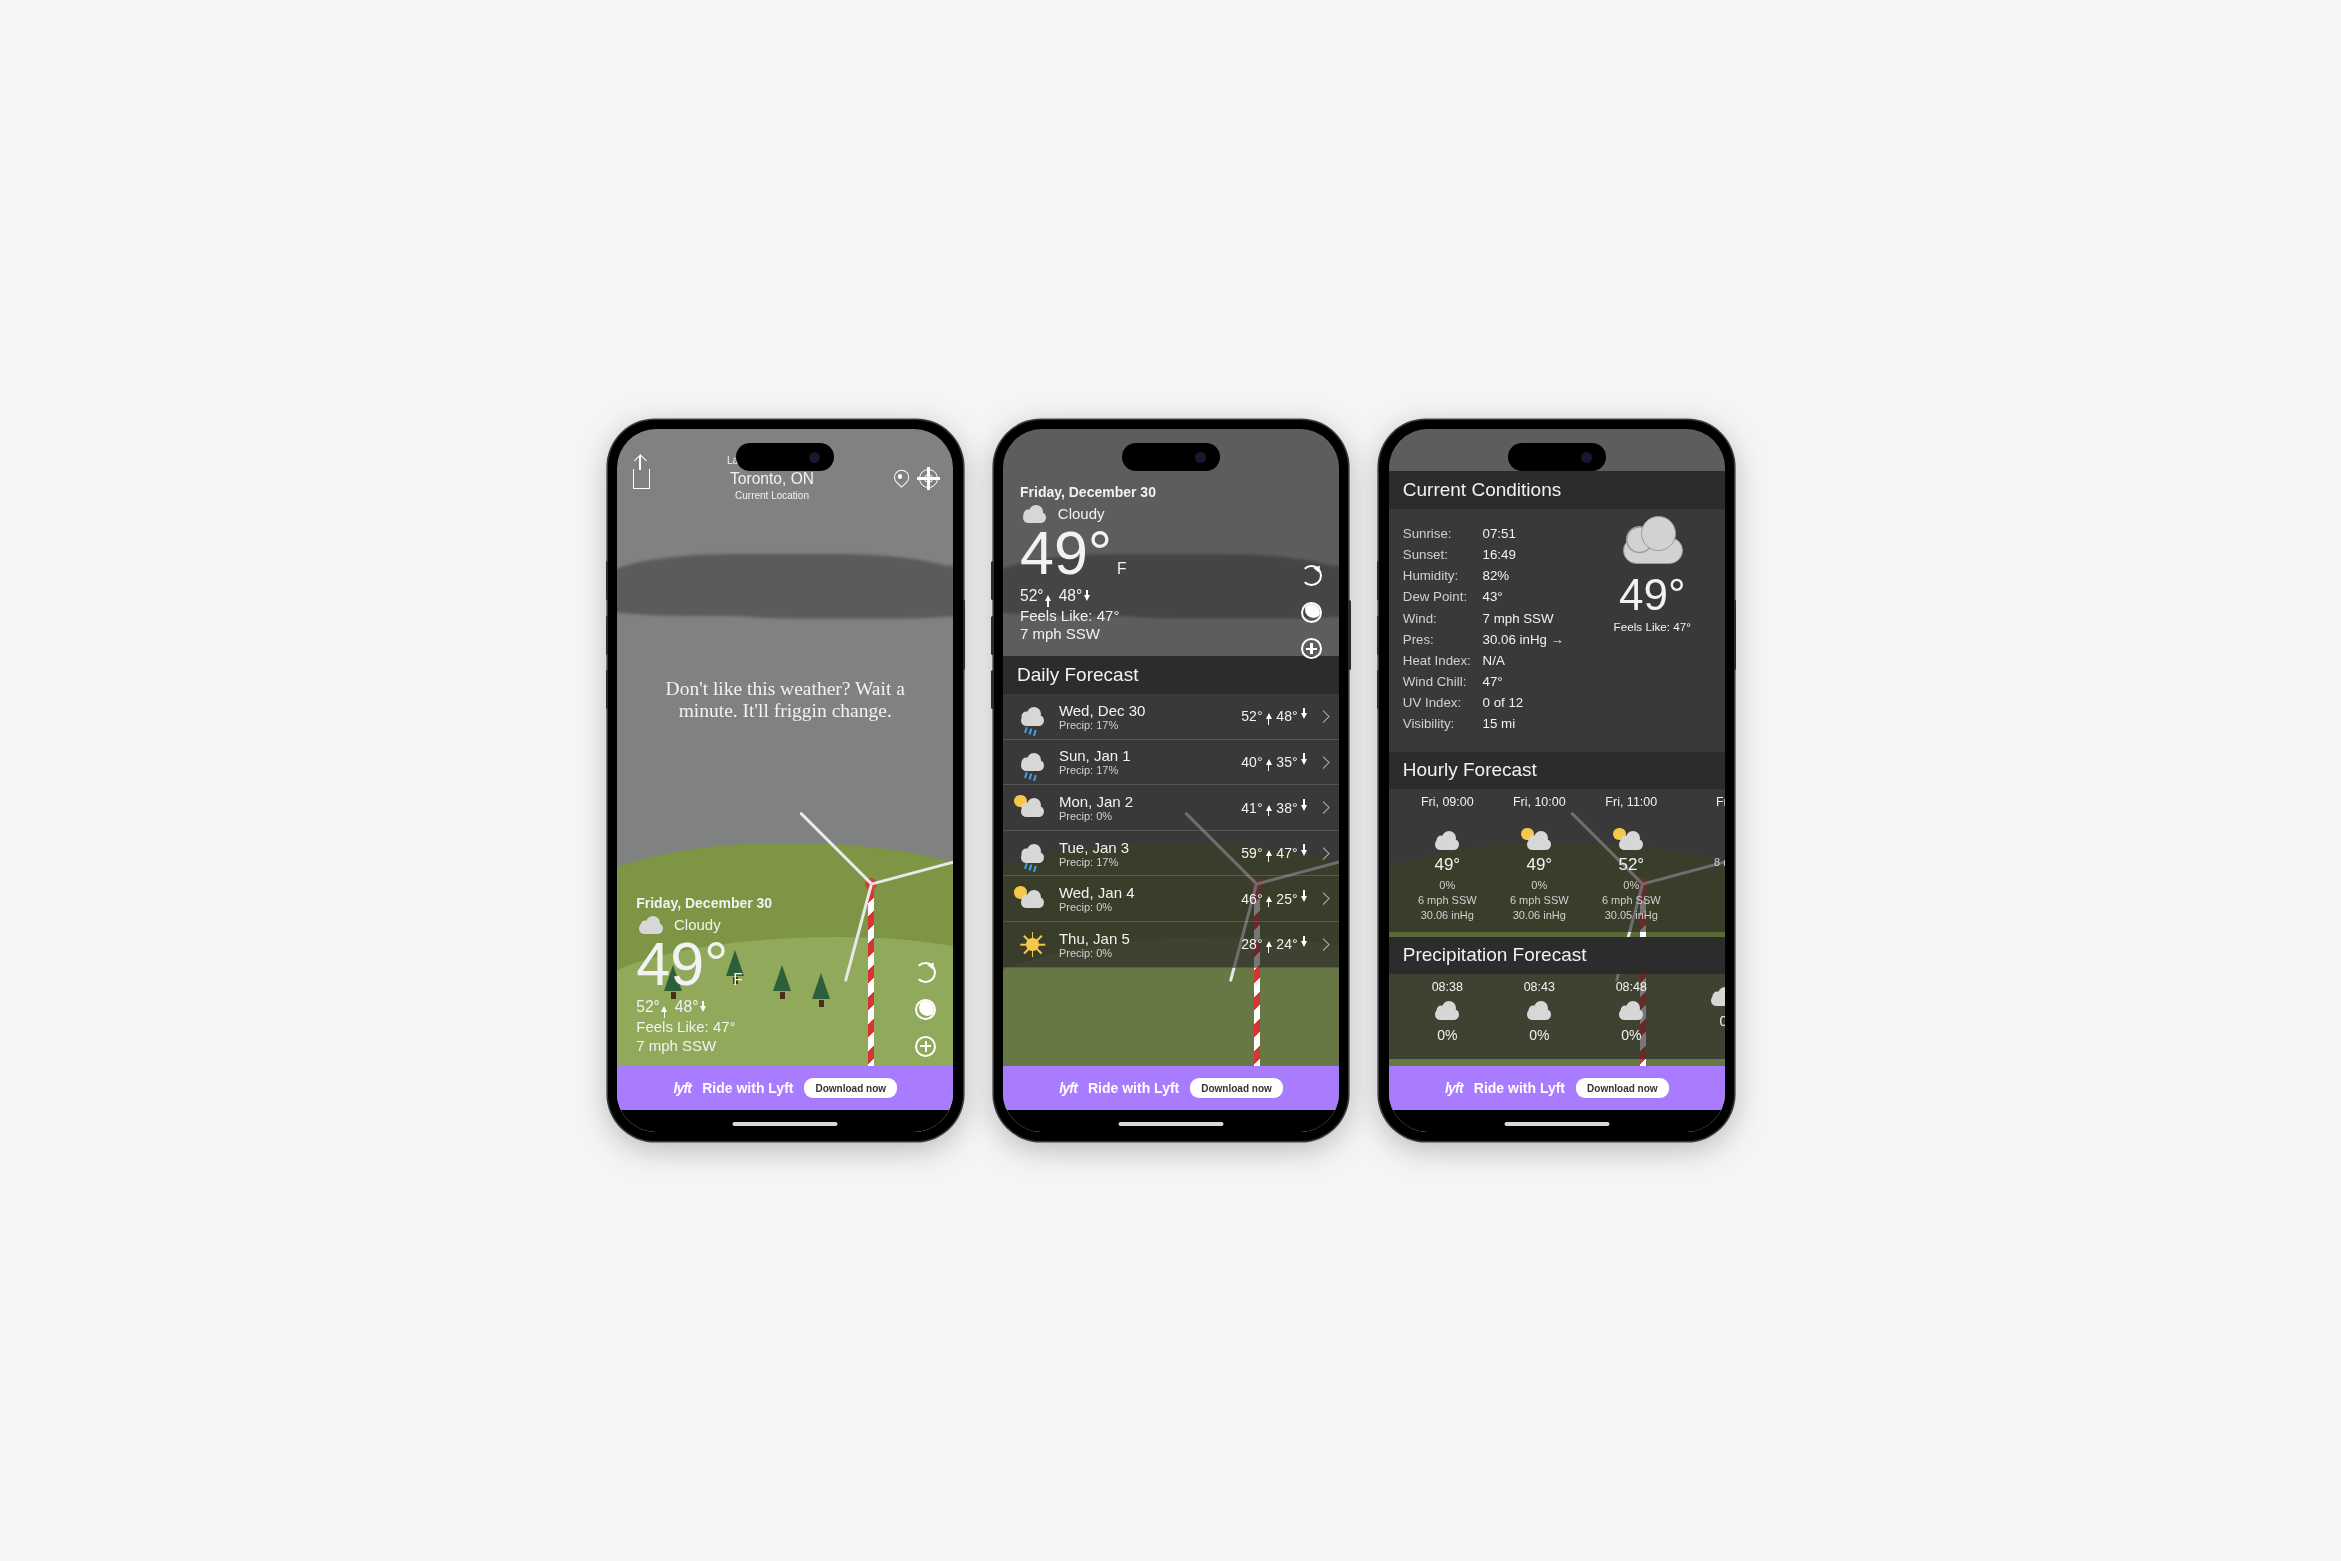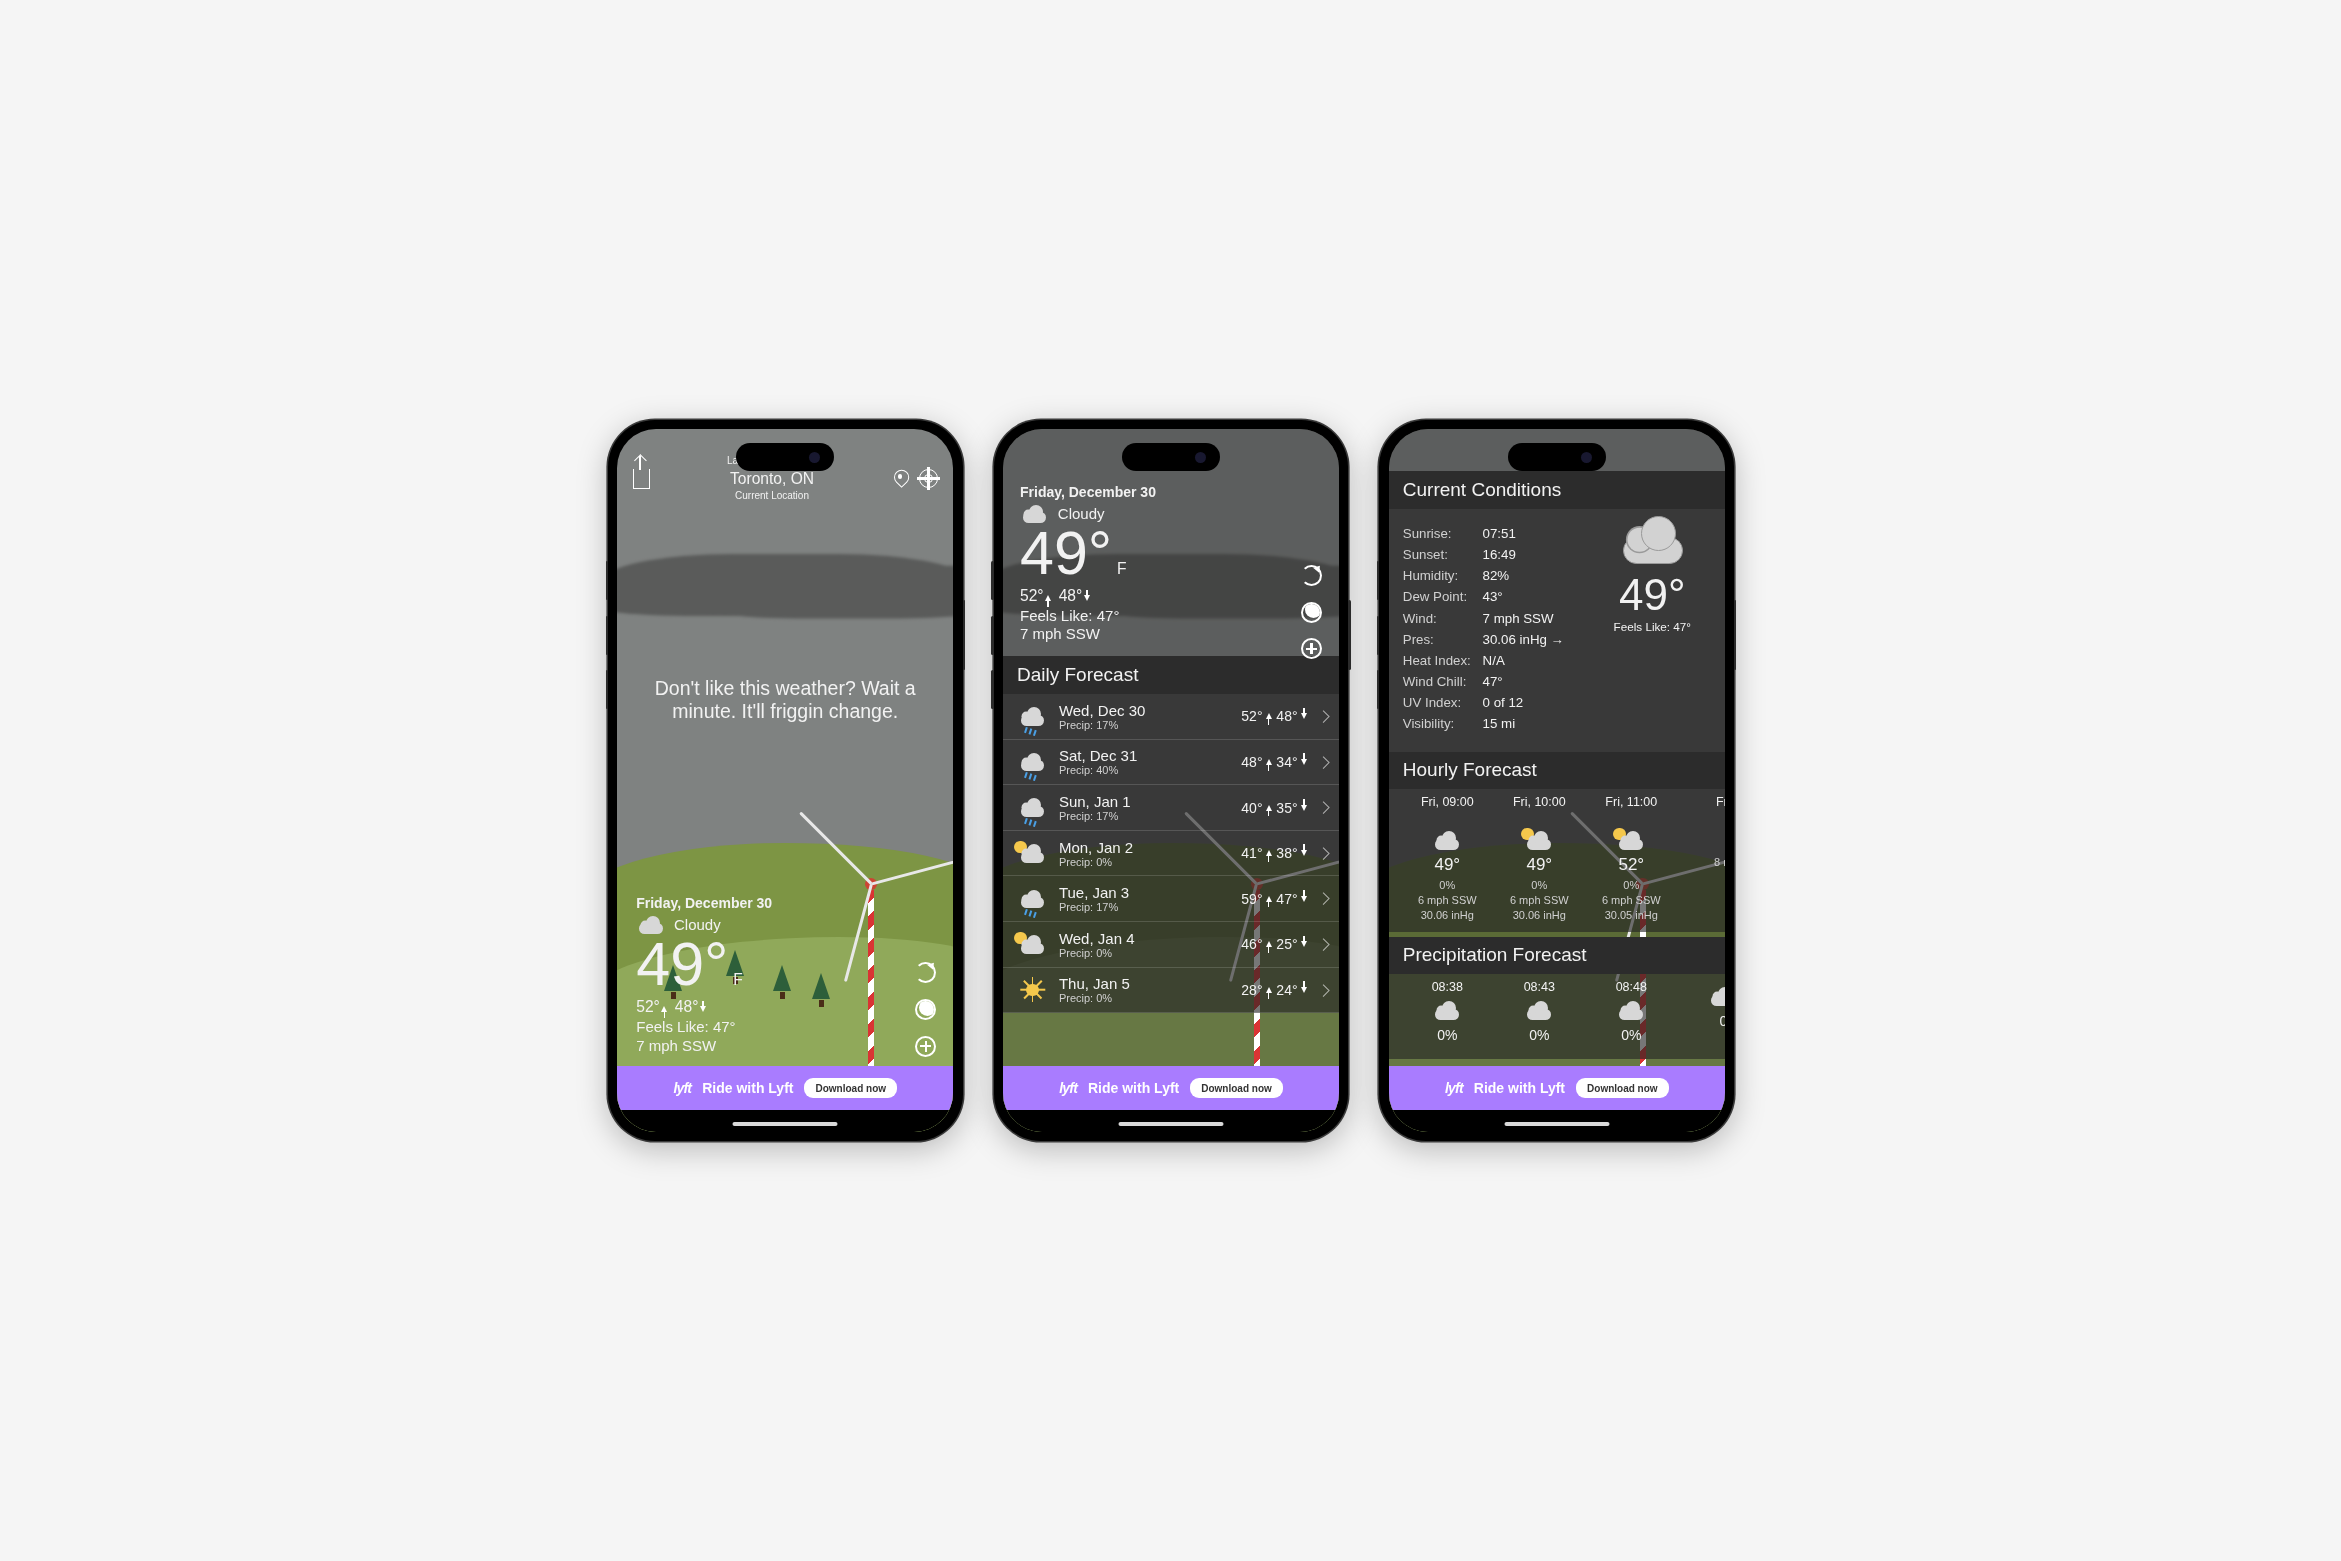--- a/index.html
+++ b/index.html
@@ -104,21 +104,21 @@
   .sun-icon{position:relative;width:25px;height:25px;}
   .sun-icon .core{position:absolute;left:6.2px;top:6.2px;width:12.5px;height:12.5px;border-radius:50%;background:#f5c84c;}
   .sun-icon .ray{position:absolute;left:11.7px;top:0;width:1.6px;height:25px;background:#f5c84c;}
   .sun-icon .r2{transform:rotate(45deg);} .sun-icon .r3{transform:rotate(90deg);} .sun-icon .r4{transform:rotate(135deg);}
   
   .content{position:absolute;inset:0;z-index:5;display:flex;flex-direction:column;}
   .topbar{height:55px;display:flex;align-items:center;justify-content:space-between;padding:22px 15.6px 0;}
   .center-head{text-align:center;font-size:10px;line-height:1.35;}
   .center-head .loc{font-size:15.6px;}
   .quote{flex:1;display:flex;align-items:center;justify-content:center;text-align:center;
-         font-size:19.5px;font-weight:300;padding:0 23.4px;}
+         font-size:19.5px;font-weight:300;padding:0 23.4px;font-family:Liberation Serif, serif;}
   .current{padding:0 19px 6.2px;}
   .date{font-size:14px;font-weight:700;margin-bottom:4.7px;}
   .cond-row{display:flex;align-items:center;gap:7.8px;font-size:15px;}
   .big-temp{display:flex;align-items:baseline;gap:4.7px;}
   .big-temp .t{font-size:61px;font-weight:300;line-height:1;}
   .big-temp .u{font-size:15.6px;}
   .range{font-size:15.6px;margin-top:3.1px;}
   .meta{font-size:15px;margin-top:1.6px;}
   .vbtns{position:absolute;right:17px;bottom:9.4px;display:flex;flex-direction:column;gap:15.6px;align-items:center;}
   .ad{height:44px;background:var(--ad);display:flex;align-items:center;justify-content:center;gap:11px;
@@ -284,34 +284,20 @@
         52°<span class="arr-up"></span>48°<span class="arr-dn"></span></div>
       <span class="i-chevron"></span>
     </div>
           <div class="daily-row">
       <div class="ic">
               <span class="cloud-icon rain">
                 <span class="drops"></span>
               </span>
             </div>
       <div class="txt">
-              <div class="d">Sat, Dec 31</div>
-        <div class="p">Precip: 40%</div>
-            </div>
-      <div class="rng">
-        48°<span class="arr-up"></span>34°<span class="arr-dn"></span></div>
-      <span class="i-chevron"></span>
-    </div>
-          <div class="daily-row">
-      <div class="ic">
-              <span class="cloud-icon rain">
-                <span class="drops"></span>
-              </span>
-            </div>
-      <div class="txt">
               <div class="d">Sun, Jan 1</div>
         <div class="p">Precip: 17%</div>
             </div>
       <div class="rng">
         40°<span class="arr-up"></span>35°<span class="arr-dn"></span></div>
       <span class="i-chevron"></span>
     </div>
           <div class="daily-row">
       <div class="ic">
               <span class="cloud-icon sun">

